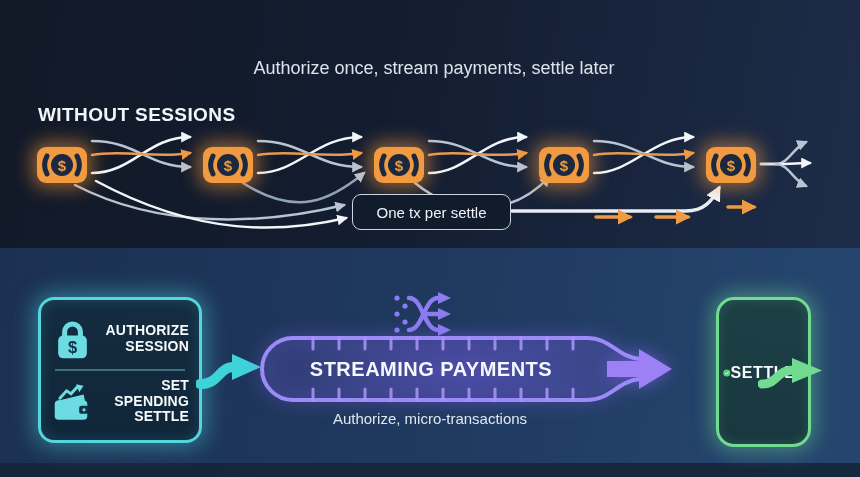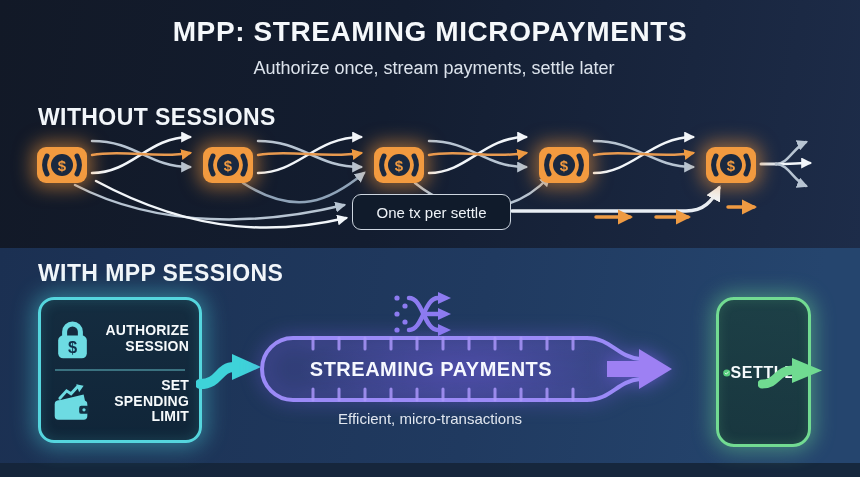--- a/index.html
+++ b/index.html
@@ -12,21 +12,21 @@
           background:linear-gradient(100deg,#1b3052 0%,#203a60 55%,#25456e 92%,#25456e 100%);}
   .bg-bottom:after{content:"";position:absolute;left:0;bottom:0;width:100%;height:14px;
           background:#152539;opacity:.9;}
   .pill-glow{position:absolute;left:235px;top:312px;width:460px;height:116px;
           background:radial-gradient(ellipse 50% 50% at 50% 50%,rgba(125,95,245,.40),rgba(125,95,245,0) 72%);}
   
   .title{position:absolute;left:0;top:16px;width:860px;text-align:center;
          font-size:28px;font-weight:800;letter-spacing:.6px;color:#f5f8fb;}
   .subtitle{position:absolute;left:4px;top:58px;width:860px;text-align:center;
          font-size:18px;color:#dce3ec;}
-  .sec-head{position:absolute;font-size:23px;font-weight:800;letter-spacing:.4px;color:#f2f6fa;}
+  .sec-head{position:absolute;font-size:19px;font-weight:800;letter-spacing:.4px;color:#f2f6fa;}
   .sec-head.s1{left:38px;top:104px;}
   .sec-head.s2{left:38px;top:260px;}
   
   .tangle{position:absolute;left:0;top:125px;width:860px;height:122px;}
   .money{position:absolute;width:50px;height:36px;top:147px;border-radius:9px;
          background:#f29a3f;box-shadow:0 0 18px 5px rgba(242,152,60,.55);}
   .money svg{position:absolute;left:0;top:0;}
   .m1{left:37px}.m2{left:203px}.m3{left:374px}.m4{left:539px}.m5{left:706px}
   .callout{position:absolute;left:352px;top:194px;width:157px;height:34px;
          border:1.5px solid #cdd6e0;border-radius:9px;background:#101b2b;
@@ -62,21 +62,20 @@
   .settle-arrow{position:absolute;left:758px;top:348px;z-index:4;}
 </style>
 </head>
 <body>
 
 <div class="stage">
   <div class="bg-top"></div>
   <div class="bg-bottom"></div>
   <div class="pill-glow"></div>
 
-  <div class="title">MPP: STREAMING MICROPAYMENTS</div>
   <div class="subtitle">Authorize once, stream payments, settle later</div>
 
   <div class="sec-head s1">WITHOUT SESSIONS</div>
 
   <svg class="tangle" width="860" height="122" viewBox="0 0 860 122">
     <defs>
       <marker id="mW" viewBox="0 0 10 10" refX="8" refY="5" markerWidth="4.4" markerHeight="4.4" orient="auto-start-reverse">
           <path d="M0 0L10 5L0 10z" fill="#f2f6fa"></path>
         </marker>
       <marker id="mS" viewBox="0 0 10 10" refX="8" refY="5" markerWidth="4.4" markerHeight="4.4" orient="auto-start-reverse">
@@ -168,42 +167,41 @@
           <path d="M8 9 A19 19 0 0 0 8 27" transform="translate(2,0)"></path>
           <path d="M42 9 A19 19 0 0 1 42 27" transform="translate(-2,0)"></path>
         </g>
         <circle cx="25" cy="18" r="11" fill="#1a2940"></circle>
         <text x="25" y="23.5" text-anchor="middle" font-size="15" font-weight="bold" fill="#f29a3f">$</text>
       </svg>
     </div>
 
   <div class="callout">One tx per settle</div>
 
-  <div class="sec-head s2">WITH MPP SESSIONS</div>
 
   <div class="session-box">
     <div class="sb-row">
       <svg width="46" height="48" viewBox="0 0 60 62">
         <path d="M19 27 v-6 a11 11 0 0 1 22 0 v6" stroke="#6ddbe2" stroke-width="7" fill="none"></path>
         <rect x="10" y="26" width="40" height="32" rx="7" fill="#6ddbe2"></rect>
         <text x="30" y="50" text-anchor="middle" font-size="23" font-weight="bold" fill="#10304a">$</text>
       </svg>
       <div class="sb-label">AUTHORIZE SESSION</div>
     </div>
     <div class="sb-divider"></div>
     <div class="sb-row">
       <svg width="46" height="44" viewBox="0 0 58 54">
         <path d="M12 22 L21 12 L27 16 L36 6" stroke="#6ddbe2" stroke-width="4" fill="none" stroke-linecap="round"></path>
         <path d="M34 3 l10 2 -6 9 z" fill="#6ddbe2"></path>
         <path d="M6 26 L44 17 L46 26 Z" fill="#6ddbe2"></path>
         <rect x="5" y="25" width="44" height="26" rx="5" fill="#6ddbe2"></rect>
         <rect x="38" y="32" width="13" height="11" rx="3" fill="#123043"></rect>
         <circle cx="44.5" cy="37.5" r="2.2" fill="#6ddbe2"></circle>
       </svg>
-      <div class="sb-label">SET SPENDING LIMIT</div>
+      <div class="sb-label">SET SPENDING SETTLE</div>
     </div>
   </div>
 
   <svg class="session-arrow" width="70" height="52" viewBox="0 0 70 52">
     <path d="M4 42 C24 42 22 25 38 25" stroke="#3ed3d9" stroke-width="10" fill="none" stroke-linecap="round"></path>
     <path d="M36 12 L65 25 L36 38 Z" fill="#3ed3d9"></path>
   </svg>
 
   <svg class="shuffle" width="66" height="52" viewBox="0 0 66 52">
     <g fill="#8d7bf0">
@@ -225,21 +223,21 @@
     </g>
   </svg>
 
   <svg class="pill-svg" width="420" height="74" viewBox="0 0 420 74">
     <path d="M38 6 L332 6 C356 6 362 25 385 27 L385 47 C362 49 356 68 332 68 L38 68 A31 31 0 0 1 38 6 Z" fill="rgba(100,85,200,.16)"></path>
     <path d="M385 27 C362 25 356 6 332 6 L38 6 A31 31 0 0 0 38 68 L332 68 C356 68 362 49 385 47" stroke="#9b8af7" stroke-width="4" fill="none" stroke-linecap="round"></path>
     <path d="M58 6v11M84 6v11M110 6v11M136 6v11M162 6v11M188 6v11M214 6v11M240 6v11M266 6v11M292 6v11M318 6v11M58 68v-11M84 68v-11M110 68v-11M136 68v-11M162 68v-11M188 68v-11M214 68v-11M240 68v-11M266 68v-11M292 68v-11M318 68v-11" stroke="rgba(170,150,252,.85)" stroke-width="3" stroke-linecap="round"></path>
     <path d="M352 29 L384 29 L384 17 L417 37 L384 57 L384 45 L352 45 Z" fill="#9d80f3"></path>
   </svg>
   <div class="pill-label">STREAMING PAYMENTS</div>
-  <div class="caption">Efficient, micro-transactions</div>
+  <div class="caption">Authorize, micro-transactions</div>
 
   <div class="settle-box">
     <svg width="44" height="44" viewBox="0 0 44 44">
       <circle cx="22" cy="22" r="21" fill="#56cd7d"></circle>
       <path d="M13 22.5 L19.5 29 L32 15.5" stroke="#fff" stroke-width="5" fill="none" stroke-linecap="round" stroke-linejoin="round"></path>
     </svg>
     <div class="settle-label">SETTLE</div>
     <svg width="50" height="44" viewBox="0 0 50 44">
       <g stroke="#a5e8b8" stroke-width="4" fill="none" stroke-linecap="round" stroke-linejoin="round">
         <path d="M4 17 L14 7 L25 14 L36 7 L46 17"></path>

